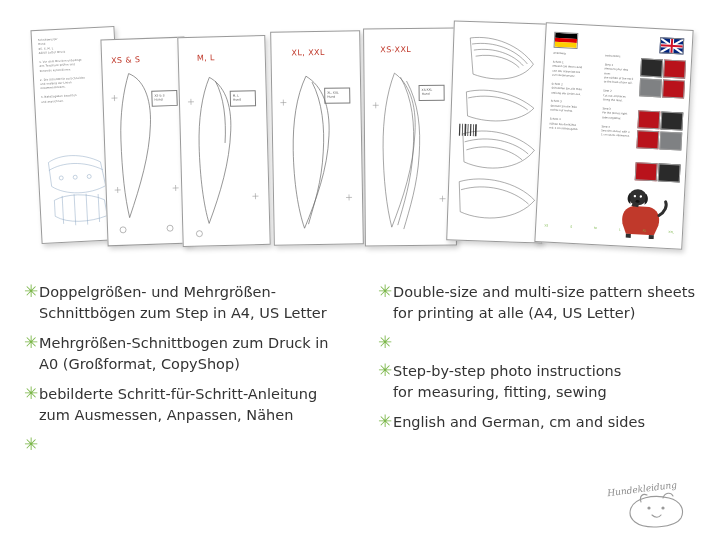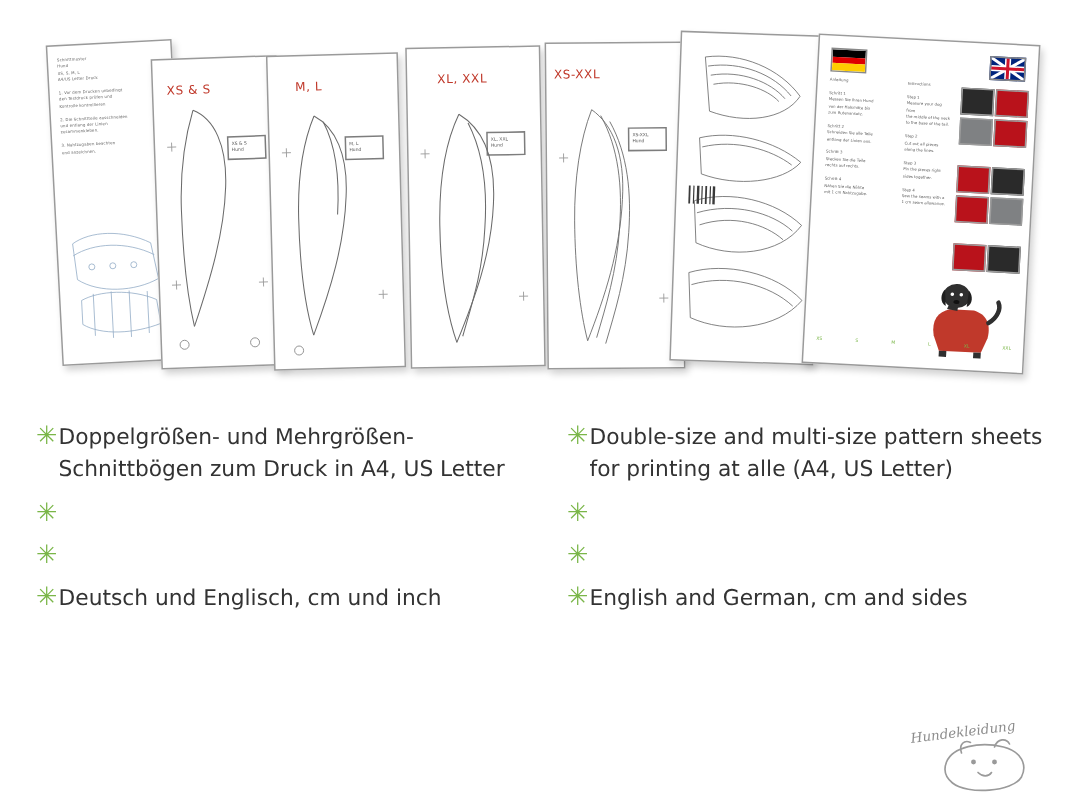--- a/index.html
+++ b/index.html
@@ -256,21 +256,21 @@
       <g stroke="#9a9a9a" stroke-width="0.6">
         <line x1="8" y1="70" x2="14" y2="70"></line>
           <line x1="11" y1="67" x2="11" y2="73"></line>
         <line x1="72" y1="166" x2="78" y2="166"></line>
           <line x1="75" y1="163" x2="75" y2="169"></line>
       </g>
     </svg>
   </div>
 
   <div class="sheet" style="left:364px; top:28px; width:90px; height:216px; transform: rotate(-0.5deg);">
-    <div class="sheet-label" style="left:5px; top:16px;">XS-XXL</div>
+    <div class="sheet-label" style="left:16px; top:16px;">XS-XXL</div>
     <div class="sheet-box" style="left:54px; top:56px; width:26px; height:16px; font-size:3px; white-space:pre-line;">XS-XXL
 Hund</div>
     <svg width="90" height="216" viewBox="0 0 90 216" style="position:absolute; left:0; top:0;">
       <g stroke="#6b6b6b" fill="none" stroke-width="0.6">
         <path d="M30 44 C 44 54, 52 74, 50 104 C 48 138, 38 168, 26 198"></path>
         <path d="M30 44 C 22 64, 18 90, 18 118 C 18 150, 21 178, 26 198"></path>
         <path d="M36 48 C 48 70, 50 96, 48 122 C 46 152, 38 176, 32 196"></path>
         <path d="M42 52 C 54 74, 56 100, 54 126 C 52 156, 44 180, 38 200"></path>
       </g>
       <g stroke="#9a9a9a" stroke-width="0.6">
@@ -401,45 +401,50 @@
   </div>
 
 </div>
 
 <div id="features">
 
   <div class="col" id="col-de">
     <div class="bullet-row">
       <span class="star">✳</span>
       <span class="bullet-text">Doppelgrößen- und Mehrgrößen-
-Schnittbögen zum Druck in A4, US Letter</span>
-    </div>
-    <div class="bullet-row">
-      <span class="star">✳</span>
-    </div>
-    <div class="bullet-row">
-      <span class="star">✳</span>
-    </div>
-    <div class="bullet-row">
-      <span class="star">✳</span>
-      <span class="bullet-text">Deutsch und Englisch, cm und inch</span>
+Schnittbögen zum Step in A4, US Letter</span>
+    </div>
+    <div class="bullet-row">
+      <span class="star">✳</span>
+      <span class="bullet-text">Mehrgrößen-Schnittbogen zum Druck in
+A0 (Großformat, CopyShop)</span>
+    </div>
+    <div class="bullet-row">
+      <span class="star">✳</span>
+      <span class="bullet-text">bebilderte Schritt-für-Schritt-Anleitung
+zum Ausmessen, Anpassen, Nähen</span>
+    </div>
+    <div class="bullet-row">
+      <span class="star">✳</span>
     </div>
   </div>
 
   <div class="col" id="col-en">
     <div class="bullet-row">
       <span class="star">✳</span>
       <span class="bullet-text">Double-size and multi-size pattern sheets
 for printing at alle (A4, US Letter)</span>
     </div>
     <div class="bullet-row">
       <span class="star">✳</span>
     </div>
     <div class="bullet-row">
       <span class="star">✳</span>
+      <span class="bullet-text">Step-by-step photo instructions
+for measuring, fitting, sewing</span>
     </div>
     <div class="bullet-row">
       <span class="star">✳</span>
       <span class="bullet-text">English and German, cm and sides</span>
     </div>
   </div>
 
 </div>
 
 <div id="logo">

